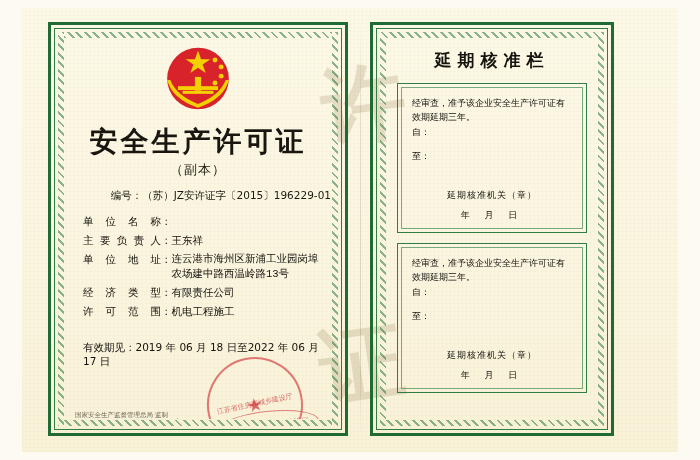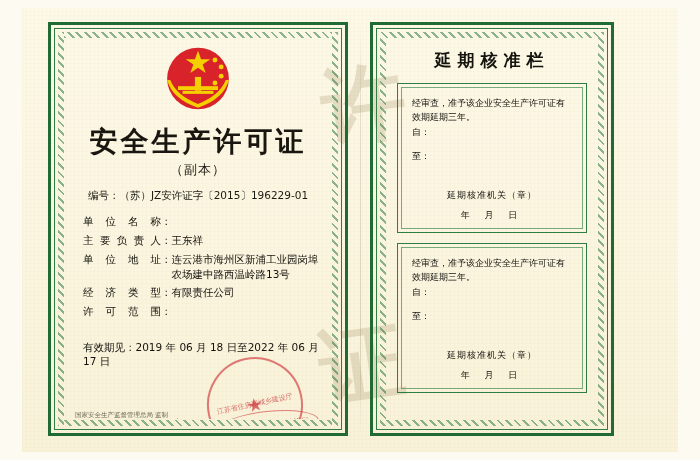--- a/index.html
+++ b/index.html
@@ -61,35 +61,35 @@
   .cert-title{
     position:absolute;left:0;right:0;top:84px;text-align:center;
     font-family:"DejaVu Sans","Liberation Sans",sans-serif;
     font-size:28px;font-weight:bold;color:#18160f;letter-spacing:3px;
   }
   .cert-sub{
     position:absolute;left:0;right:0;top:122px;text-align:center;
     font-size:13px;color:#1b1a12;letter-spacing:1px;
   }
   .cert-no{
-    position:absolute;left:0;right:0;top:150px;text-align:center;
+    position:absolute;left:0;right:0;top:150px;text-align:right;
     font-size:10.5px;color:#1b1a12;
   }
   .fields{
     position:absolute;left:18px;right:12px;top:175px;
     font-size:10.5px;color:#14130d;line-height:1.45;
   }
   .frow{display:flex;align-items:flex-start;margin-bottom:4px;}
   .flabel{
     width:78px;flex:0 0 78px;text-align:justify;text-align-last:justify;
     letter-spacing:0px;
   }
   .fcolon{flex:0 0 8px;}
   .fval{flex:1;word-break:break-all;}
-  .fval.two{line-height:1.35;}
+  .fval.two{line-height:1.35;font-family:Liberation Mono, monospace;}
   .validity{
     position:absolute;left:18px;right:12px;top:302px;
     font-size:10.5px;color:#14130d;
   }
   .issuer{
     position:absolute;left:0;right:0;top:352px;text-align:center;
     font-size:12px;color:#14130d;letter-spacing:1px;
   }
   .issuer .org{font-size:10px;color:#1c3f8a;margin-left:2px;}
   .issue-date{
@@ -221,20 +221,21 @@
             <span class="fval two">连云港市海州区新浦工业园岗埠农场建中路西温岭路13号</span>
           </div>
           <div class="frow">
             <span class="flabel">经济类型</span>
             <span class="fcolon">：</span>
             <span class="fval">有限责任公司</span>
           </div>
           <div class="frow">
             <span class="flabel">许可范围</span>
             <span class="fcolon">：</span>
+            <span class="fval">机电工程施工</span>
           </div>
         </div>
 
         <div class="validity">
           <span>有效期见：</span><span>2019 年  06 月  18 日</span><span>至</span><span>2022 年  06 月  17 日</span>
         </div>
 
         <div class="issue-date">2019 年    06 月    18 日</div>
 
         <div class="seal seal-big">

